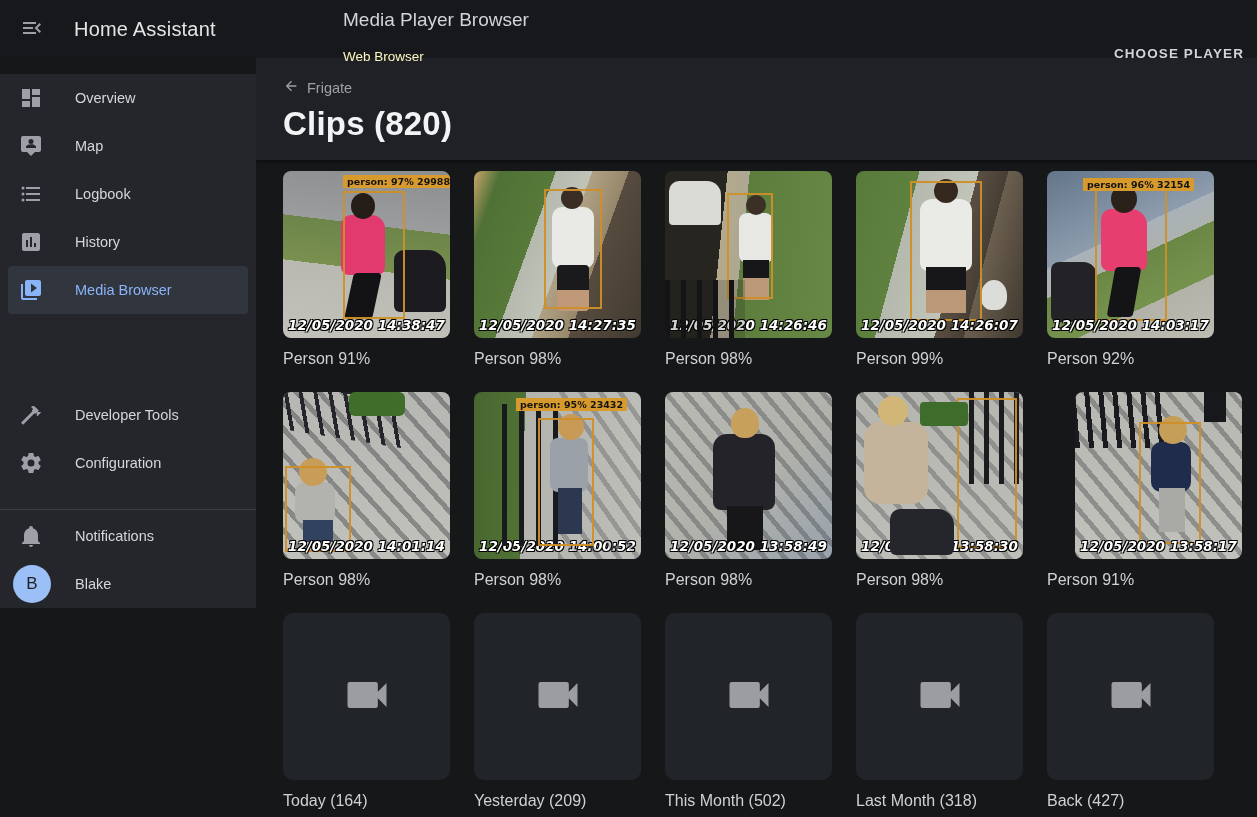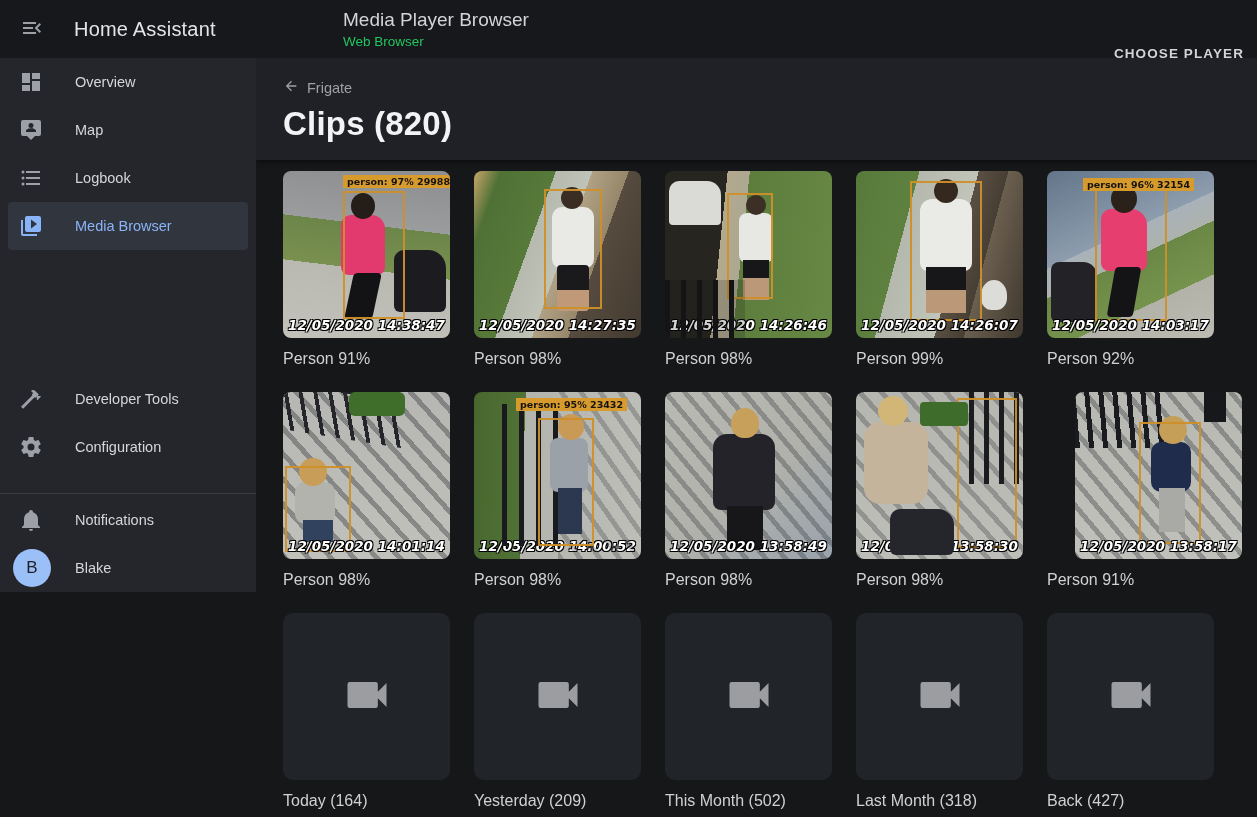--- a/index.html
+++ b/index.html
@@ -8,27 +8,27 @@
 
   
   .appbar { position:absolute; left:0; top:0; width:1257px; height:58px;
             background:#17181b; display:flex; align-items:center; z-index:30; }
   .menu-btn { width:48px; height:48px; margin-left:8px; border:none; background:transparent;
               display:flex; align-items:center; justify-content:center; cursor:pointer; }
   .menu-btn svg { width:24px; height:24px; fill:#9ba0a6; }
   .app-title { margin-left:18px; font-size:20px; color:#e3e4e6; letter-spacing:.2px; }
   .panel-head { position:absolute; left:343px; top:9px; }
   .panel-title { font-size:19px; color:#d2d4d7; }
-  .panel-subtitle { font-size:13.5px; color:#22c55e; margin-top:3px; }
+  .panel-subtitle { font-size:13.5px; color:#fef9c3; margin-top:18px; }
   .choose-player { position:absolute; right:13px; top:0; height:58px; border:none; background:transparent;
                    color:#d2d4d8; font-size:13.5px; font-weight:700; letter-spacing:1.1px;
                    font-family:"Liberation Sans", sans-serif; cursor:pointer;margin-top:24px; }
 
   
-  .sidebar { position:absolute; left:0; top:58px; width:256px; height:534px;
+  .sidebar { position:absolute; left:0; top:74px; width:256px; height:534px;
              background:#24262b; display:flex; flex-direction:column; z-index:20; }
   .nav-item { height:48px; margin:0 8px; border-radius:4px; display:flex; align-items:center;
               cursor:pointer; flex-shrink:0; }
   .nav-item .icon { width:24px; height:24px; margin-left:11px; flex-shrink:0; }
   .nav-item .icon svg { width:24px; height:24px; fill:#9da0a6; }
   .nav-item .label { margin-left:32px; font-size:14.5px; font-weight:500; color:#d5d6d9; }
   .nav-item.selected { background:#31353e; }
   .nav-item.selected .label { color:#8ab4f8; }
   .nav-item.selected .icon svg { fill:#8ab4f8; }
   .spacer { flex:1; }
@@ -189,20 +189,26 @@
           <path d="M20,2H4A2,2 0 0,0 2,4V16A2,2 0 0,0 4,18H8L12,22L16,18H20A2,2 0 0,0 22,16V4A2,2 0 0,0 20,2M12,5A2.5,2.5 0 0,1 14.5,7.5A2.5,2.5 0 0,1 12,10A2.5,2.5 0 0,1 9.5,7.5A2.5,2.5 0 0,1 12,5M17,14H7V12.75C7,11.09 10.33,10.25 12,10.25C13.67,10.25 17,11.09 17,12.75V14Z"></path>
         </svg></span>
       <span class="label">Map</span>
     </div>
     <div class="nav-item">
       <span class="icon"><svg viewBox="0 0 24 24">
           <path d="M7,5H21V7H7V5M7,13V11H21V13H7M4,4.5A1.5,1.5 0 0,1 5.5,6A1.5,1.5 0 0,1 4,7.5A1.5,1.5 0 0,1 2.5,6A1.5,1.5 0 0,1 4,4.5M4,10.5A1.5,1.5 0 0,1 5.5,12A1.5,1.5 0 0,1 4,13.5A1.5,1.5 0 0,1 2.5,12A1.5,1.5 0 0,1 4,10.5M7,19V17H21V19H7M4,16.5A1.5,1.5 0 0,1 5.5,18A1.5,1.5 0 0,1 4,19.5A1.5,1.5 0 0,1 2.5,18A1.5,1.5 0 0,1 4,16.5Z"></path>
         </svg></span>
       <span class="label">Logbook</span>
     </div>
+    <div class="nav-item">
+      <span class="icon"><svg viewBox="0 0 24 24">
+          <path d="M19,3H5C3.9,3 3,3.9 3,5V19A2,2 0 0,0 5,21H19A2,2 0 0,0 21,19V5C21,4.11 20.11,3 19,3M9,17H7V10H9V17M13,17H11V7H13V17M17,17H15V13H17V17Z"></path>
+        </svg></span>
+      <span class="label">History</span>
+    </div>
     <div class="nav-item selected">
       <span class="icon"><svg viewBox="0 0 24 24">
           <path d="M4,6H2V20A2,2 0 0,0 4,22H18V20H4V6M20,2H8A2,2 0 0,0 6,4V16A2,2 0 0,0 8,18H20A2,2 0 0,0 22,16V4A2,2 0 0,0 20,2M12,14.5V5.5L18,10L12,14.5Z"></path>
         </svg></span>
       <span class="label">Media Browser</span>
     </div>
     <div class="spacer"></div>
     <div class="nav-item">
       <span class="icon"><svg viewBox="0 0 24 24">
           <path d="M2,19.63L13.43,8.2L12.72,7.5L14.14,6.07L12,3.89C13.2,2.7 15.09,2.7 16.27,3.89L19.87,7.5L18.45,8.91H21.29L22,9.62L18.45,13.21L17.74,12.5V9.62L16.27,11.04L15.56,10.33L4.13,21.76L2,19.63Z"></path>

